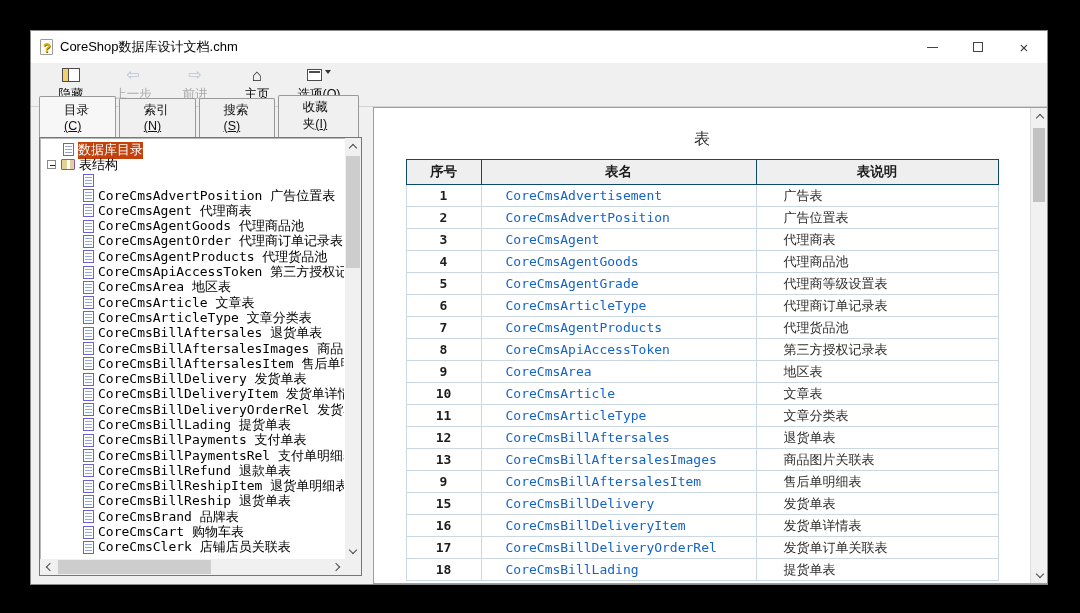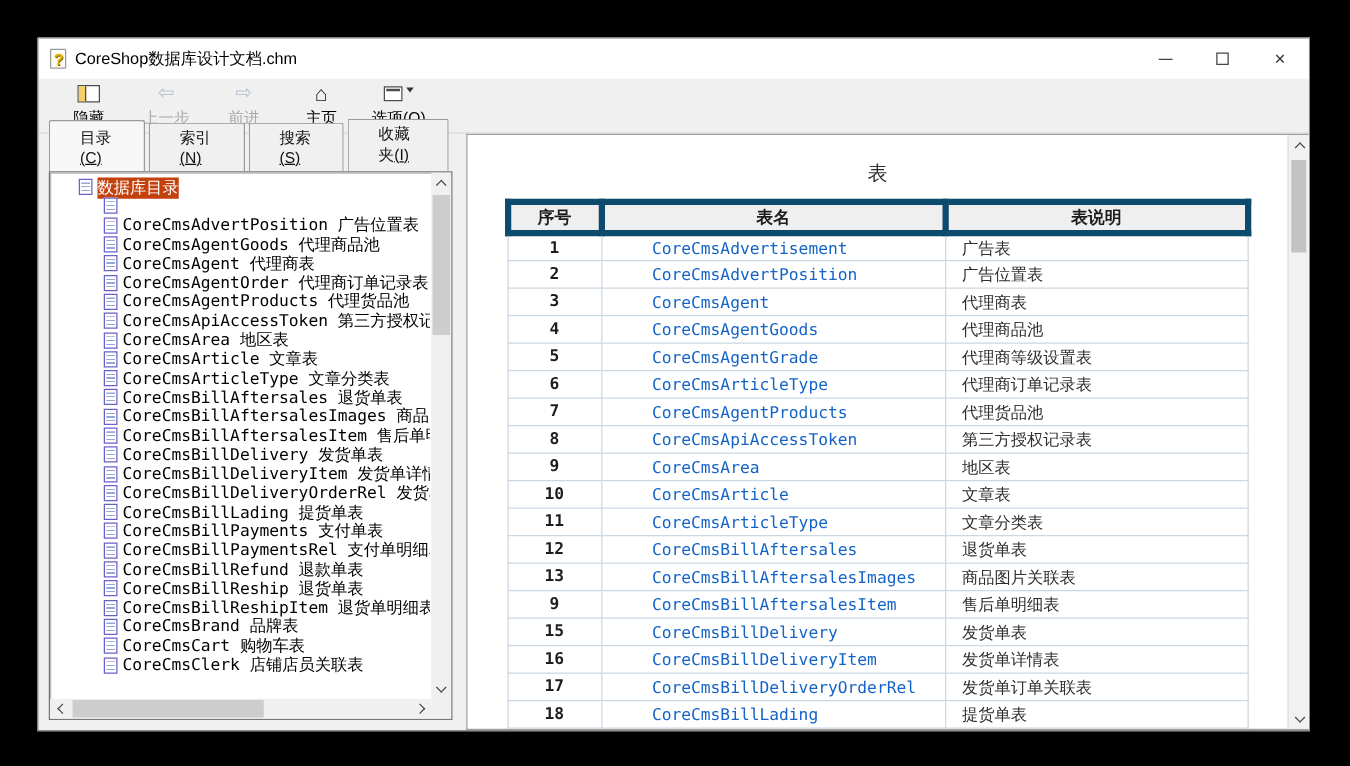--- a/index.html
+++ b/index.html
@@ -98,27 +98,27 @@
   .cv-thumb { position:absolute; left:2px; right:2px; top:20px; height:74px; background:#c2c2c2; }
 
   .content { position:absolute; left:0; top:0; right:17px; bottom:0; overflow:hidden; padding-top:21px; }
   .page-title { text-align:center; font-size:16px; color:#2e2e2e; margin-bottom:9px; }
 
   .doc-table { width:592px; margin:0 auto; border-collapse:collapse; table-layout:fixed;
                border:1px solid #9aa4ac; }
   .doc-table col.c-no   { width:75px; }
   .doc-table col.c-name { width:275px; }
   .doc-table col.c-desc { width:242px; }
-  .doc-table th { height:25px; background:#efefef; border:5px solid #0c4a6e;
+  .doc-table th { height:25px; background:#efefef; border:1px solid #0c4a6e;
                   font-size:13.5px; font-weight:bold; color:#1d1d1d; text-align:center; }
   .doc-table td { height:22px; border:1px solid #ccd8e1; font-size:13px; }
   td.no   { text-align:center; font-family:"DejaVu Sans Mono", monospace; font-weight:bold; color:#1d1d1d; }
-  td.name { padding-left:40px; }
+  td.name { padding-left:24px; }
   td.name a { font-family:"DejaVu Sans Mono", monospace; color:#1464c8; text-decoration:none; font-size:13px; }
-  td.desc { padding-left:13px; color:#2e2e2e; }
+  td.desc { padding-left:27px; color:#2e2e2e; }
 </style>
 </head>
 <body>
 
 <div class="window">
 
   <div class="titlebar">
     <span class="ic-help"></span>
     <span class="title-text">CoreShop数据库设计文档.chm</span>
     <div class="win-controls">
@@ -179,38 +179,43 @@
           <span>收藏夹</span><span class="key">I</span>
         </div>
       </div>
 
       <div class="tree-box">
         <div class="tree">
           <div class="tree-row selected indent-root">
             <span class="pg"></span>
             <span class="lbl">数据库目录</span>
           </div>
+          <div class="tree-row indent-group">
+            <span class="expand"></span>
+            <span class="bk"></span>
+            <span class="lbl">表结构</span>
+          </div>
           <div>
               <div class="tree-row indent-leaf">
     <span class="pg"></span>
   </div>
               <div class="tree-row indent-leaf">
     <span class="pg"></span>
     <span class="lbl">CoreCmsAdvertPosition 广告位置表</span>
   </div>
               <div class="tree-row indent-leaf">
     <span class="pg"></span>
+    <span class="lbl">CoreCmsAgent 代理商表</span>
+  </div>
+              <div class="tree-row indent-leaf">
+    <span class="pg"></span>
     <span class="lbl">CoreCmsAgentGoods 代理商品池</span>
   </div>
               <div class="tree-row indent-leaf">
     <span class="pg"></span>
-    <span class="lbl">CoreCmsAgent 代理商表</span>
-  </div>
-              <div class="tree-row indent-leaf">
-    <span class="pg"></span>
     <span class="lbl">CoreCmsAgentOrder 代理商订单记录表</span>
   </div>
               <div class="tree-row indent-leaf">
     <span class="pg"></span>
     <span class="lbl">CoreCmsAgentProducts 代理货品池</span>
   </div>
               <div class="tree-row indent-leaf">
     <span class="pg"></span>
     <span class="lbl">CoreCmsApiAccessToken 第三方授权记录表</span>
   </div>
@@ -261,25 +266,25 @@
               <div class="tree-row indent-leaf">
     <span class="pg"></span>
     <span class="lbl">CoreCmsBillPaymentsRel 支付单明细表</span>
   </div>
               <div class="tree-row indent-leaf">
     <span class="pg"></span>
     <span class="lbl">CoreCmsBillRefund 退款单表</span>
   </div>
               <div class="tree-row indent-leaf">
     <span class="pg"></span>
+    <span class="lbl">CoreCmsBillReshipItem 退货单明细表</span>
+  </div>
+              <div class="tree-row indent-leaf">
+    <span class="pg"></span>
     <span class="lbl">CoreCmsBillReship 退货单表</span>
-  </div>
-              <div class="tree-row indent-leaf">
-    <span class="pg"></span>
-    <span class="lbl">CoreCmsBillReshipItem 退货单明细表</span>
   </div>
               <div class="tree-row indent-leaf">
     <span class="pg"></span>
     <span class="lbl">CoreCmsBrand 品牌表</span>
   </div>
               <div class="tree-row indent-leaf">
     <span class="pg"></span>
     <span class="lbl">CoreCmsCart 购物车表</span>
   </div>
               <div class="tree-row indent-leaf">

